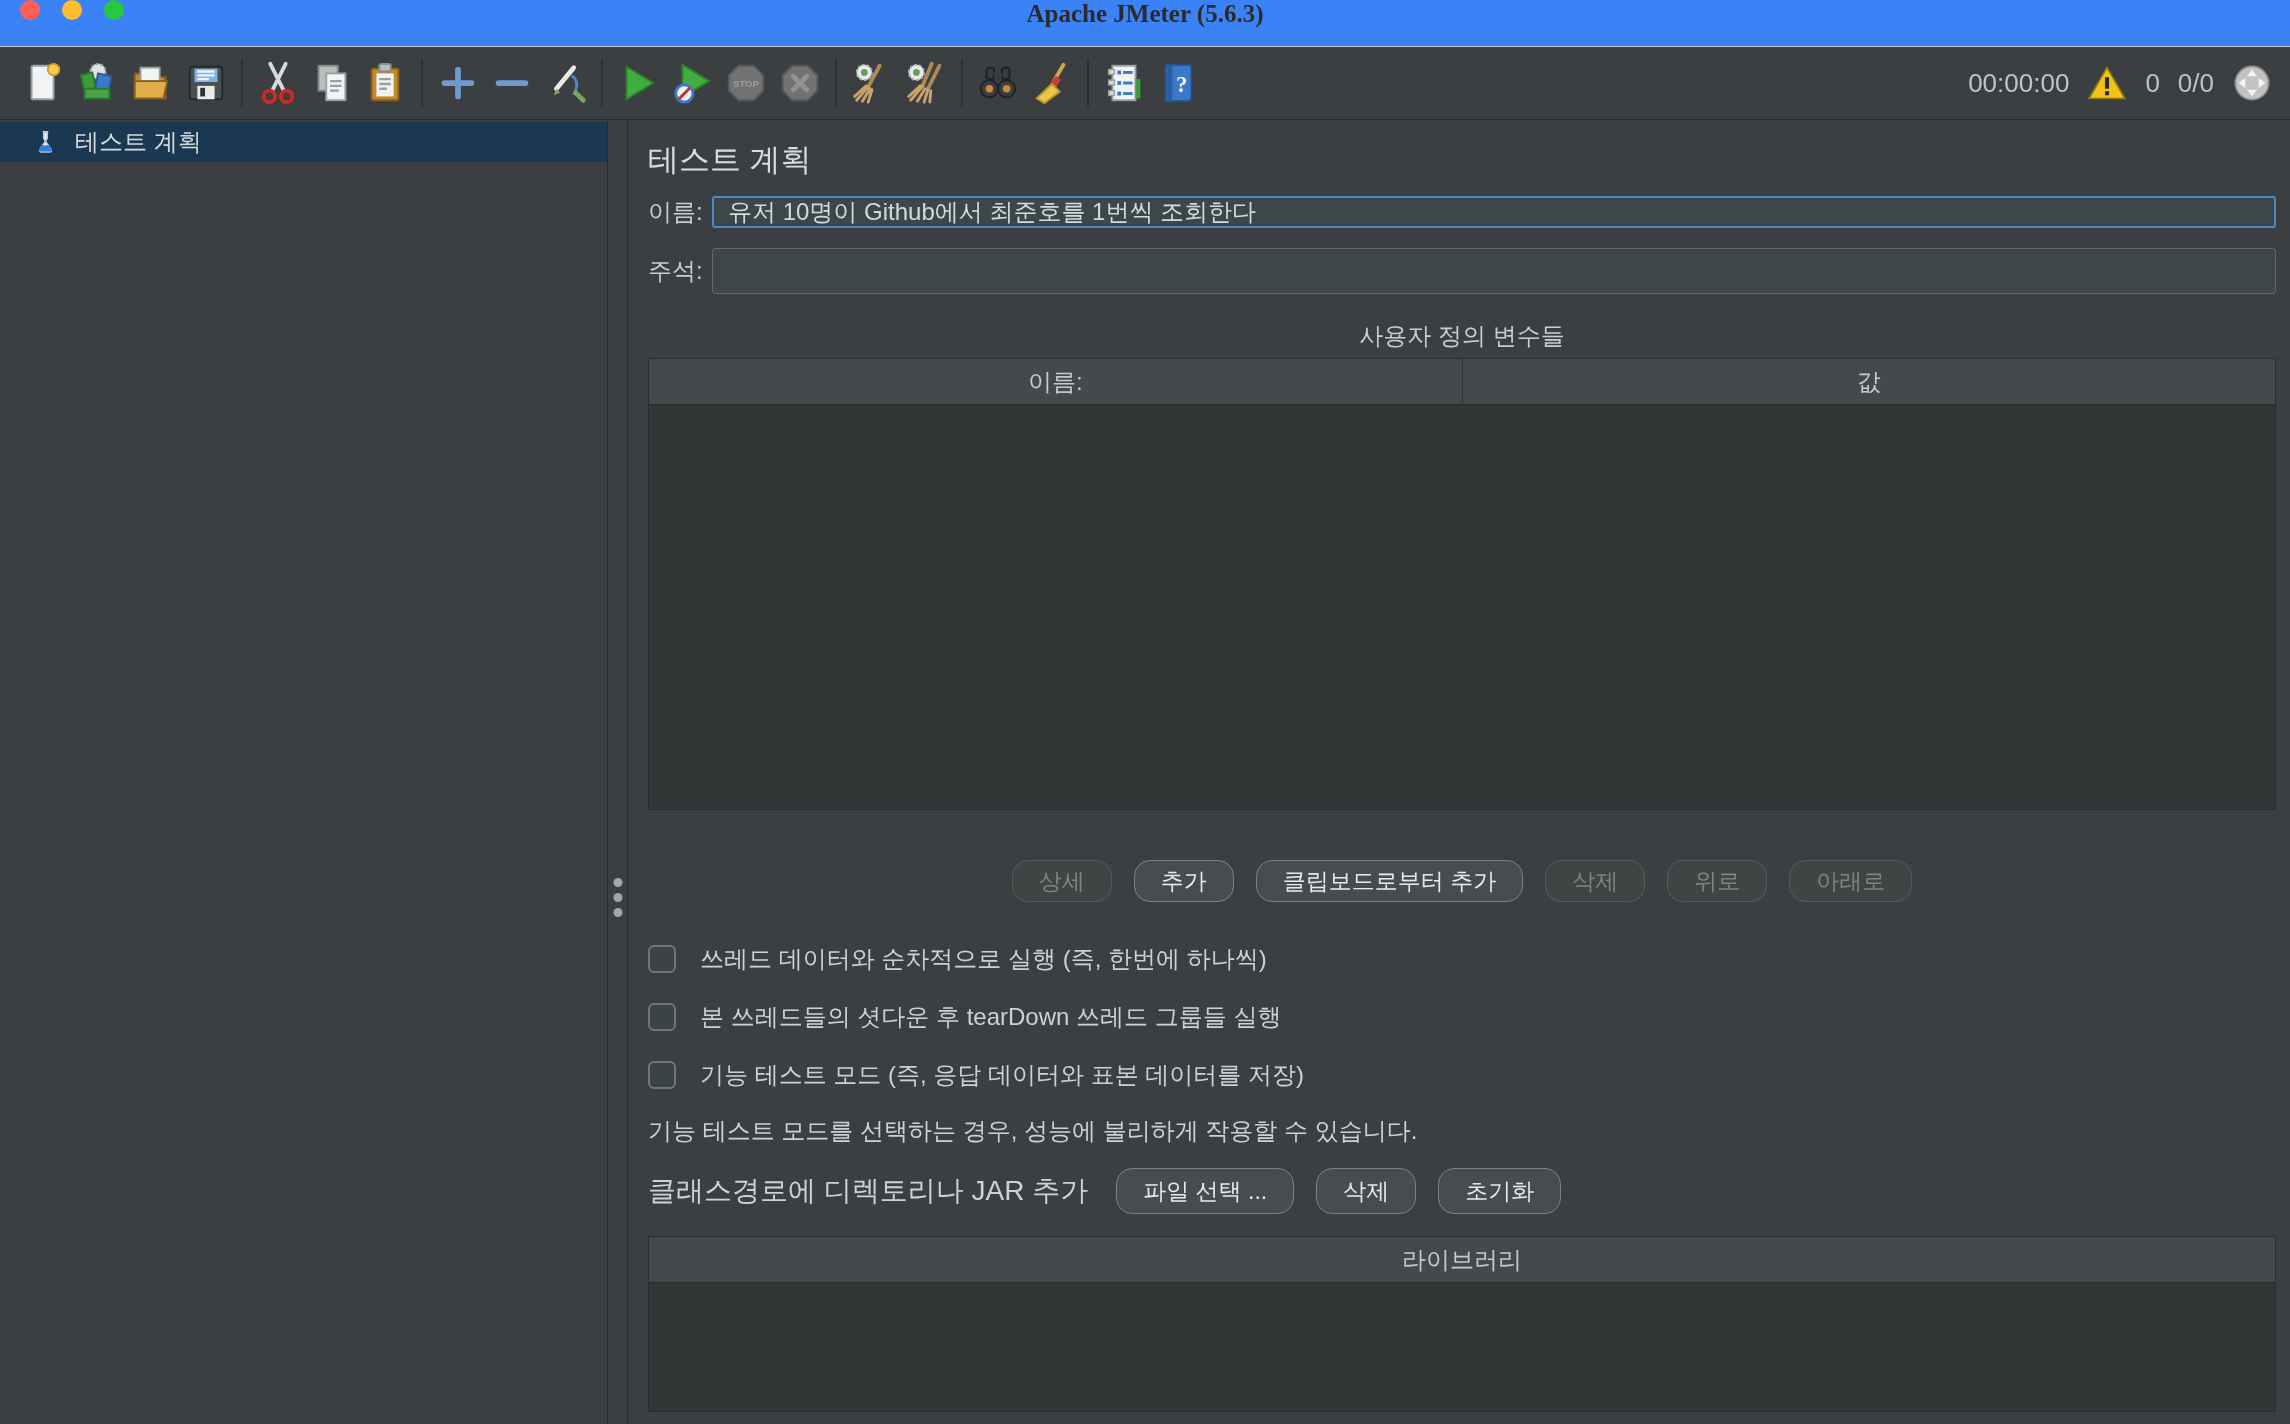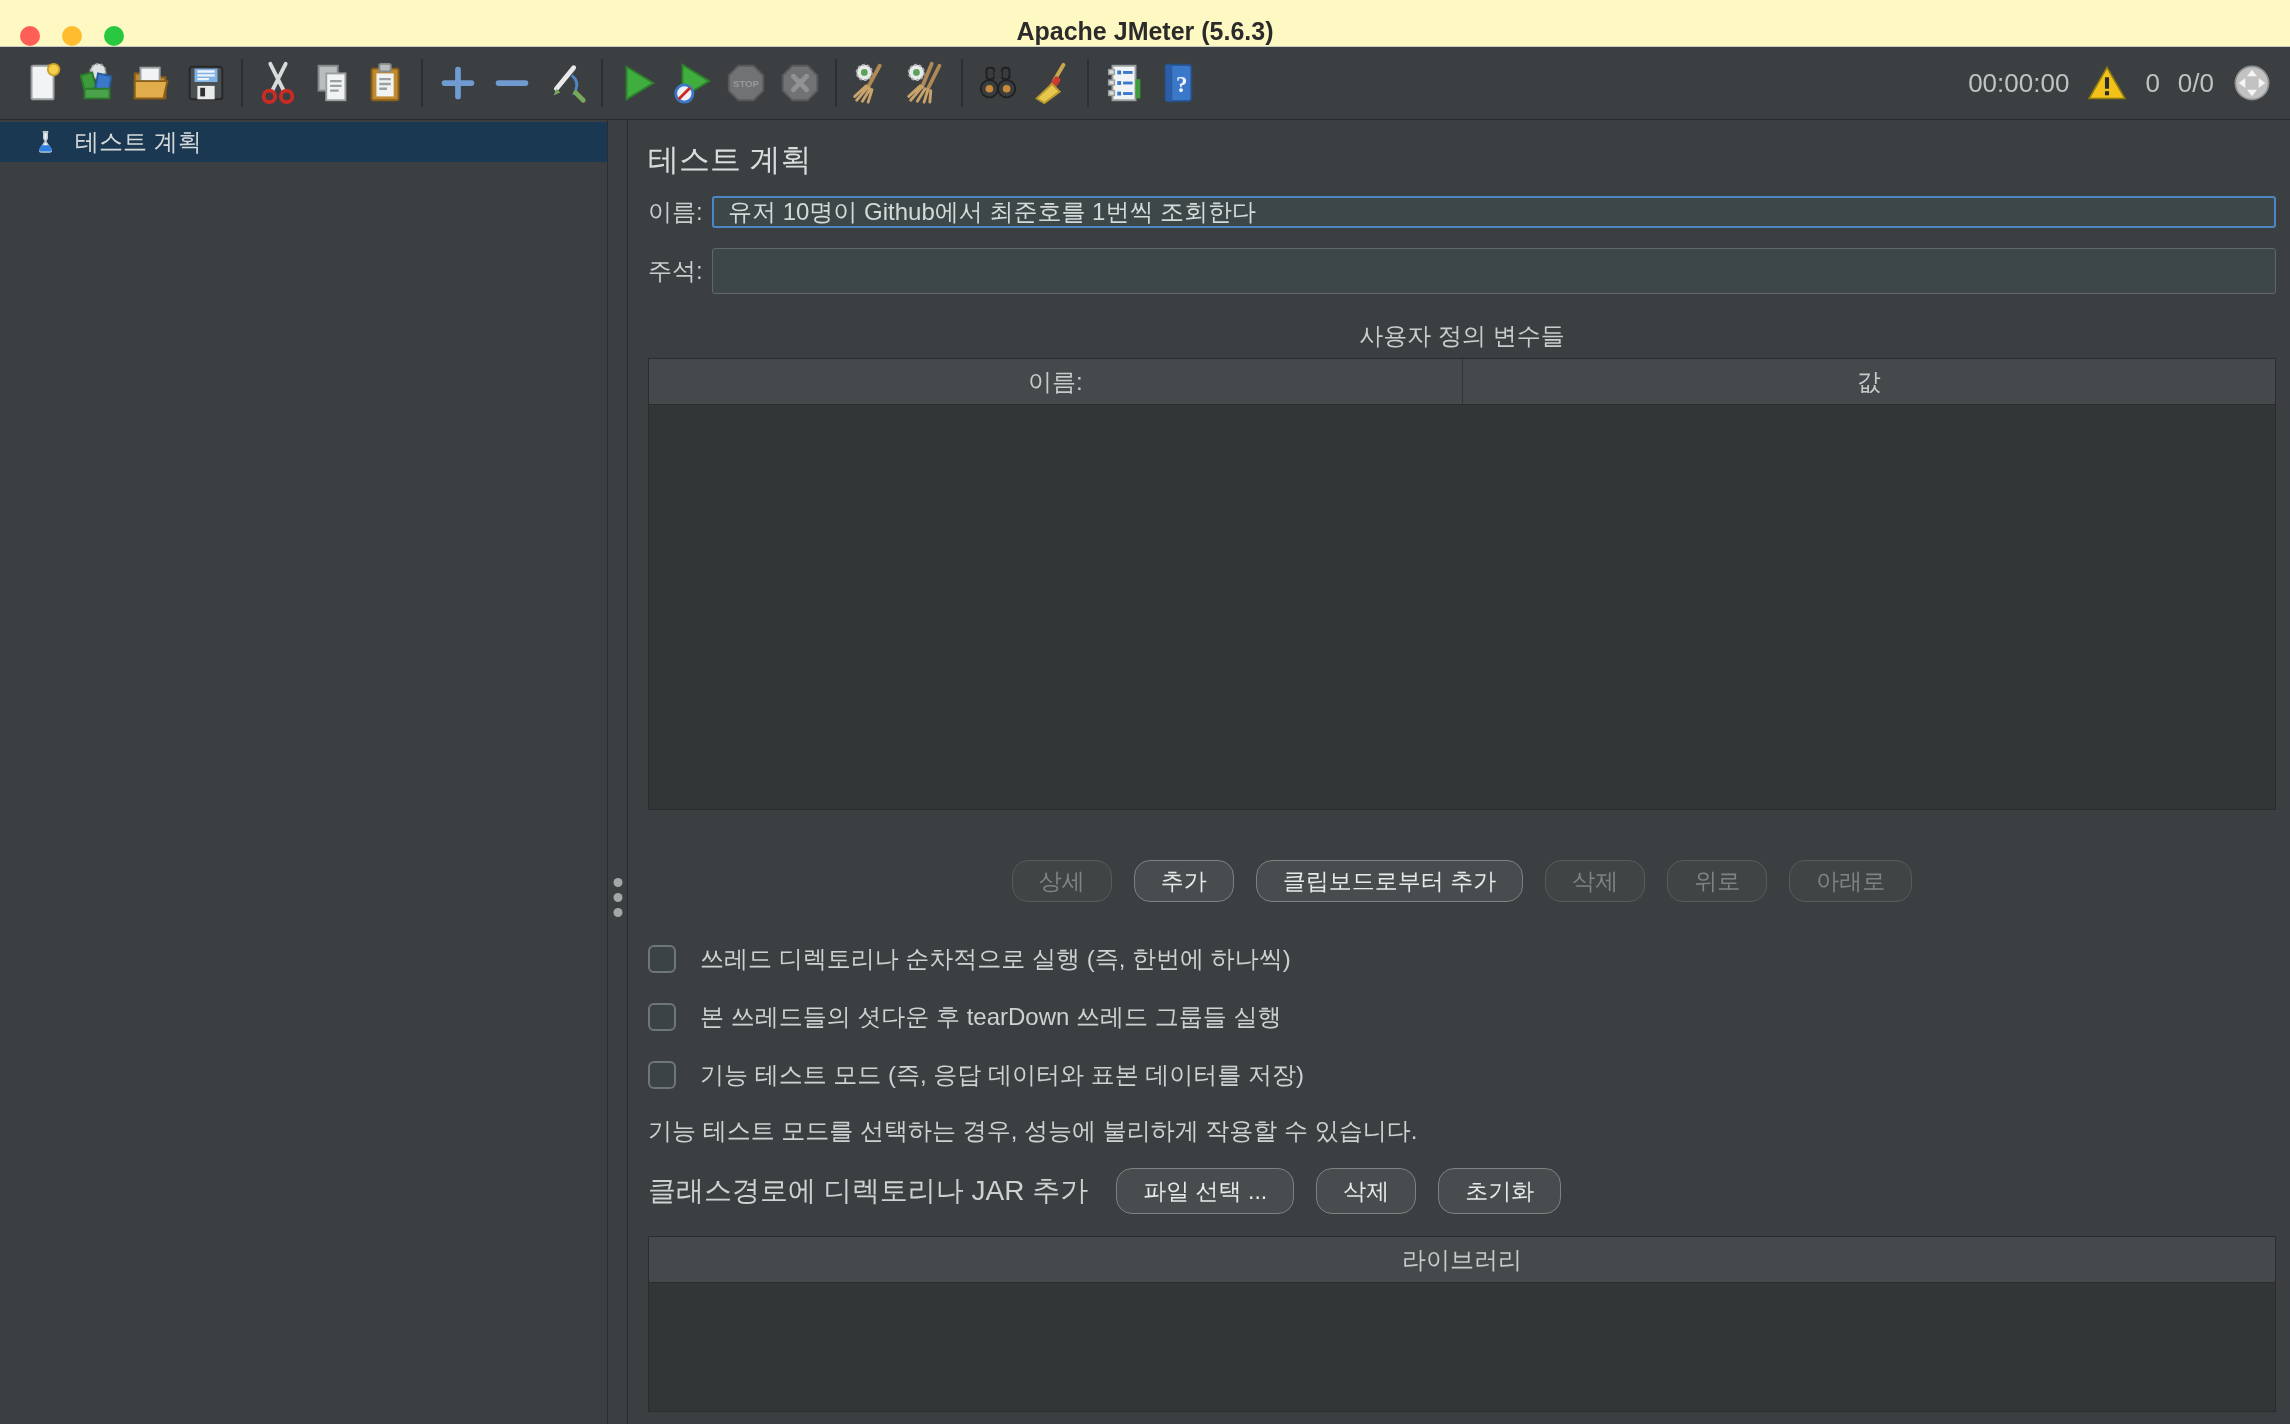--- a/index.html
+++ b/index.html
@@ -5,23 +5,24 @@
   * { margin:0; padding:0; box-sizing:border-box; }
   html,body { width:2290px; height:1424px; overflow:hidden; }
   body {
     font-family:"Liberation Sans","DejaVu Sans",sans-serif;
     background:#3c3f41; color:#c9cdce;
   }
   .window { width:2290px; height:1424px; display:flex; flex-direction:column; }
 
   
   .titlebar {
-    height:47px; background:#fef9c3; position:relative;
-    display:flex; align-items:flex-end; flex:0 0 auto;
+    height:47px; background:#3b82f6; position:relative;
+    display:flex; align-items:flex-start; flex:0 0 auto;
     border-bottom:1px solid #c9c9c9;
+    font-family:Liberation Serif, serif;
   }
   .traffic { display:flex; gap:22px; margin-left:20px; }
   .traffic span { width:20px; height:20px; border-radius:50%; display:block; }
   .tl-close { background:#ff5f57; }
   .tl-min   { background:#febc2e; }
   .tl-zoom  { background:#28c840; }
   .win-title {
     position:absolute; left:0; right:0; text-align:center;
     font-weight:bold; font-size:25px; color:#2b2b2b;
   }
@@ -375,21 +376,21 @@
         <button class="btn strong">추가</button>
         <button class="btn strong">클립보드로부터 추가</button>
         <button class="btn disabled">삭제</button>
         <button class="btn disabled">위로</button>
         <button class="btn disabled">아래로</button>
       </div>
 
       <div class="opts">
         <div class="opt-row">
           <span class="checkbox"></span>
-          <span class="opt-label">쓰레드 디렉토리나 순차적으로 실행 (즉, 한번에 하나씩)</span>
+          <span class="opt-label">쓰레드 데이터와 순차적으로 실행 (즉, 한번에 하나씩)</span>
         </div>
         <div class="opt-row">
           <span class="checkbox"></span>
           <span class="opt-label">본 쓰레드들의 셧다운 후 tearDown 쓰레드 그룹들 실행</span>
         </div>
         <div class="opt-row">
           <span class="checkbox"></span>
           <span class="opt-label">기능 테스트 모드 (즉, 응답 데이터와 표본 데이터를 저장)</span>
         </div>
       </div>

